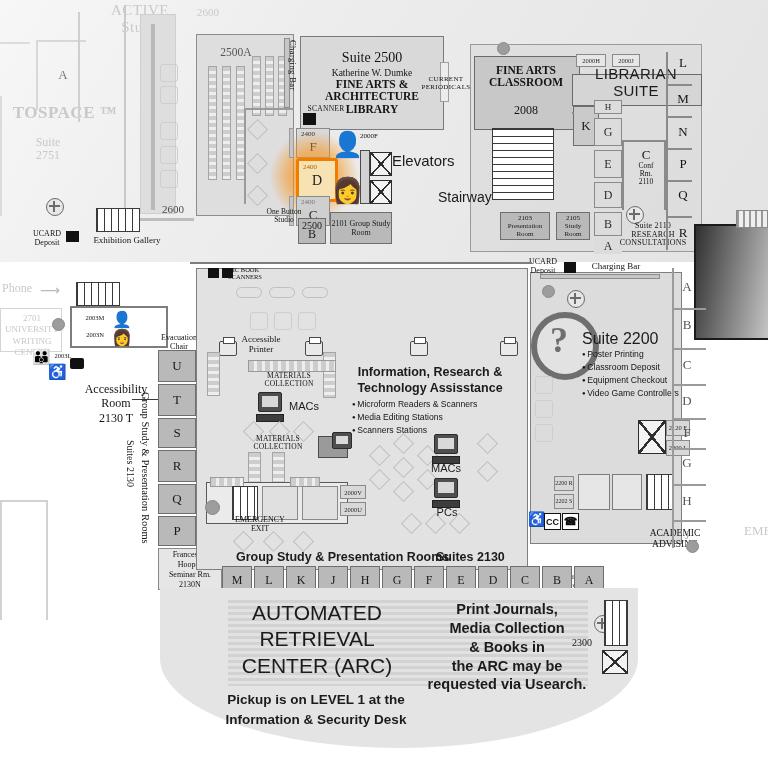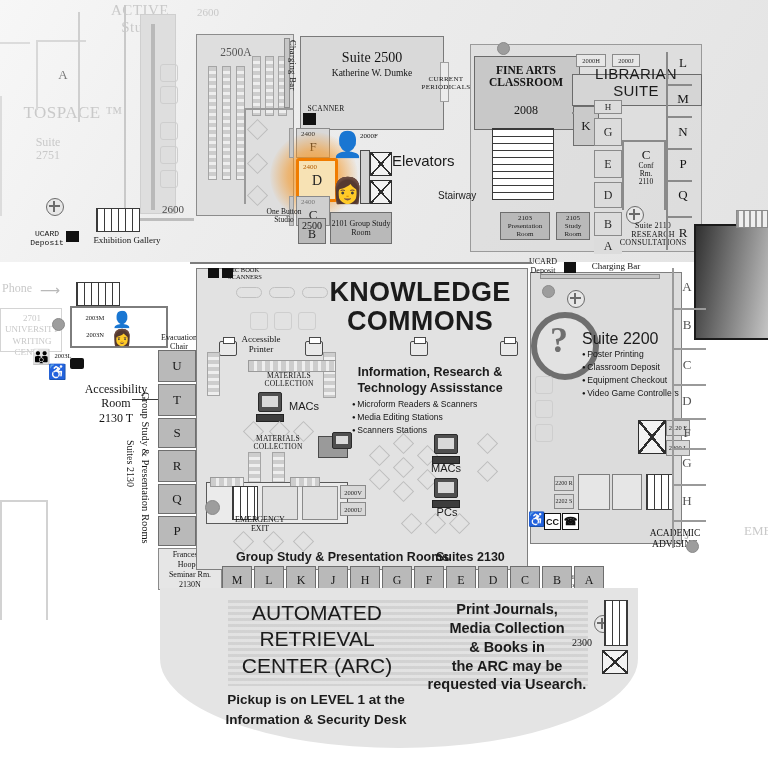--- a/index.html
+++ b/index.html
@@ -99,21 +99,21 @@
 </head>
 <body>
 
 <div id="map">
 
   <div id="floorTop"></div>
 
   <div class="ghost" style="left:100px;top:2px;width:80px;font-size:15px;letter-spacing:.5px;">ACTIVE
 Study</div>
   <div class="ghost" style="left:186px;top:6px;width:44px;font-size:11px;">2600</div>
-  <div class="ghost" style="left:8px;top:104px;width:130px;font-size:17px;letter-spacing:.5px;">TOSPACE ™</div>
+  <div class="ghost" style="left:0px;top:104px;width:130px;font-size:17px;letter-spacing:.5px;font-weight:bold;">TOSPACE ™</div>
   <div class="ghost" style="left:8px;top:136px;width:80px;font-size:12px;">Suite
 2751</div>
   <div class="lbl" style="left:48px;top:68px;width:30px;font-size:13px;color:#7a7a7a;">A</div>
 
   <div class="blk" style="left:36px;top:40px;width:2px;height:70px;background:#d8d8d8;"></div>
   <div class="blk" style="left:36px;top:40px;width:50px;height:2px;background:#d8d8d8;"></div>
   <div class="blk" style="left:78px;top:12px;width:2px;height:110px;background:#cfcfcf;"></div>
   <div class="blk" style="left:0px;top:42px;width:30px;height:2px;background:#dcdcdc;"></div>
   <div class="blk" style="left:0px;top:96px;width:2px;height:120px;background:#dcdcdc;"></div>
   <div class="blk" style="left:124px;top:5px;width:2px;height:215px;background:#c9c9c9;"></div>
@@ -123,21 +123,21 @@
   <div class="blk" style="left:140px;top:14px;width:36px;height:200px;background:#dedede;border:1px solid #cfcfcf;"></div>
   <div class="blk" style="left:151px;top:24px;width:4px;height:186px;background:#b9b9b9;"></div>
   <div class="table4" style="left:160px;top:64px;"></div>
   <div class="table4" style="left:160px;top:86px;"></div>
   <div class="table4" style="left:160px;top:122px;"></div>
   <div class="table4" style="left:160px;top:146px;"></div>
   <div class="table4" style="left:160px;top:170px;"></div>
   <div class="lbl" style="left:150px;top:204px;width:46px;font-size:11px;color:#4a4a4a;">2600</div>
 
   <div class="blackSq" style="left:66px;top:231px;width:13px;height:11px;"></div>
-  <div class="lbl" style="left:26px;top:230px;width:42px;font-size:8px;font-family:Liberation Mono, monospace;">UCARD
+  <div class="lbl" style="left:26px;top:230px;width:42px;font-size:8px;">UCARD
 Deposit</div>
   <div class="lbl" style="left:72px;top:236px;width:110px;font-size:9px;">Exhibition Gallery</div>
   <div class="stairsV" style="left:96px;top:208px;width:42px;height:22px;"></div>
 
   <div id="bigRoom2500A"></div>
   <div class="lbl" style="left:206px;top:46px;width:60px;font-size:11.5px;color:#555;">2500A</div>
   <div class="shelfV" style="left:208px;top:66px;width:7px;height:112px;"></div>
   <div class="shelfV" style="left:222px;top:66px;width:7px;height:112px;"></div>
   <div class="shelfV" style="left:236px;top:66px;width:7px;height:112px;"></div>
   <div class="shelfV" style="left:252px;top:56px;width:7px;height:58px;"></div>
@@ -148,20 +148,23 @@
   <div class="tableD" style="left:250px;top:122px;"></div>
   <div class="tableD" style="left:250px;top:156px;"></div>
   <div class="tableD" style="left:250px;top:188px;"></div>
 
   <div class="blk" style="left:284px;top:38px;width:6px;height:70px;background:#c6c6c6;border:1.2px solid #8d8d8d;"></div>
   <div class="lbl vert" style="left:288px;top:40px;font-size:8.5px;letter-spacing:.4px;">Charging Bar</div>
 
   <div id="suite2500"></div>
   <div class="lbl" style="left:312px;top:50px;width:120px;font-size:14px;">Suite 2500</div>
   <div class="lbl" style="left:310px;top:68px;width:124px;font-size:9.5px;">Katherine W. Dumke</div>
+  <div class="lbl" style="left:308px;top:78px;width:128px;font-size:11.5px;font-weight:bold;">FINE ARTS &amp;
+ARCHITECTURE
+LIBRARY</div>
   <div class="lbl" style="left:298px;top:105px;width:56px;font-size:7.5px;letter-spacing:.3px;">SCANNER</div>
   <div class="blackSq" style="left:303px;top:113px;width:13px;height:12px;"></div>
 
   <div class="blk" style="left:440px;top:62px;width:9px;height:40px;background:#ececec;border:1.2px solid #a0a0a0;"></div>
   <div class="lbl" style="left:418px;top:76px;width:56px;font-size:7px;letter-spacing:.3px;">CURRENT
 PERIODICALS</div>
 
   <div class="lt" style="left:296px;top:128px;width:34px;height:30px;font-size:13px;">
     <span style="position:absolute;top:1px;left:4px;font-size:7px;">2400</span>
     <span style="margin-top:7px;">F</span>
@@ -246,21 +249,21 @@
   <div class="lbl" style="left:674px;top:188px;width:18px;font-size:13px;">Q</div>
   <div class="lbl" style="left:674px;top:226px;width:18px;font-size:13px;">R</div>
   <div class="blk" style="left:666px;top:52px;width:2px;height:198px;background:#8a8a8a;"></div>
   <div class="blk" style="left:666px;top:84px;width:26px;height:2px;background:#8a8a8a;"></div>
   <div class="blk" style="left:666px;top:116px;width:26px;height:2px;background:#8a8a8a;"></div>
   <div class="blk" style="left:666px;top:148px;width:26px;height:2px;background:#8a8a8a;"></div>
   <div class="blk" style="left:666px;top:180px;width:26px;height:2px;background:#8a8a8a;"></div>
   <div class="blk" style="left:666px;top:216px;width:26px;height:2px;background:#8a8a8a;"></div>
 
   <div class="stairs" style="left:492px;top:128px;width:60px;height:70px;"></div>
-  <div class="lblS" style="left:438px;top:190px;width:80px;font-size:10px;text-align:left;">Stairway</div>
+  <div class="lblS" style="left:438px;top:190px;width:80px;font-size:14px;text-align:left;">Stairway</div>
   <div class="rm" style="left:500px;top:212px;width:50px;height:28px;font-size:7px;line-height:1.15;">2103
 Presentation
 Room</div>
   <div class="rm" style="left:556px;top:212px;width:34px;height:28px;font-size:7px;line-height:1.15;">2105
 Study
 Room</div>
 
   <div id="grayOverlay"></div>
   <div class="blk" style="left:736px;top:210px;width:32px;height:18px;
        background:repeating-linear-gradient(to right,#9a9a9a 0 2px,#efefef 2px 6px);border:1px solid #8a8a8a;"></div>
@@ -308,22 +311,20 @@
   <div class="lbl" style="left:156px;top:334px;width:46px;font-size:8px;">Evacuation
 Chair</div>
 
   <div class="blk" style="left:158px;top:548px;width:64px;height:42px;background:#e6e6e6;border:1.4px solid #8a8a8a;"></div>
   <div class="lbl" style="left:158px;top:550px;width:64px;font-size:8px;line-height:1.25;">Frances H.
 Hoopes
 Seminar Rm.
 2130N</div>
 
   <div id="kc"></div>
-  <div class="lblS" style="left:318px;top:278px;width:204px;font-size:27px;font-weight:bold;letter-spacing:.3px;line-height:1.08;">KNOWLEDGE
-COMMONS</div>
 
   <div class="blackSq" style="left:208px;top:268px;width:11px;height:10px;"></div>
   <div class="blackSq" style="left:222px;top:268px;width:11px;height:10px;"></div>
   <div class="lbl" style="left:228px;top:266px;width:60px;font-size:6.5px;text-align:left;">KIC BOOK
 SCANNERS</div>
 
   <div class="blk" style="left:236px;top:287px;width:26px;height:11px;border:1.3px solid #c0c0c0;border-radius:6px;"></div>
   <div class="blk" style="left:269px;top:287px;width:26px;height:11px;border:1.3px solid #c0c0c0;border-radius:6px;"></div>
   <div class="blk" style="left:302px;top:287px;width:26px;height:11px;border:1.3px solid #c0c0c0;border-radius:6px;"></div>
   <div class="table4" style="left:250px;top:312px;"></div>

